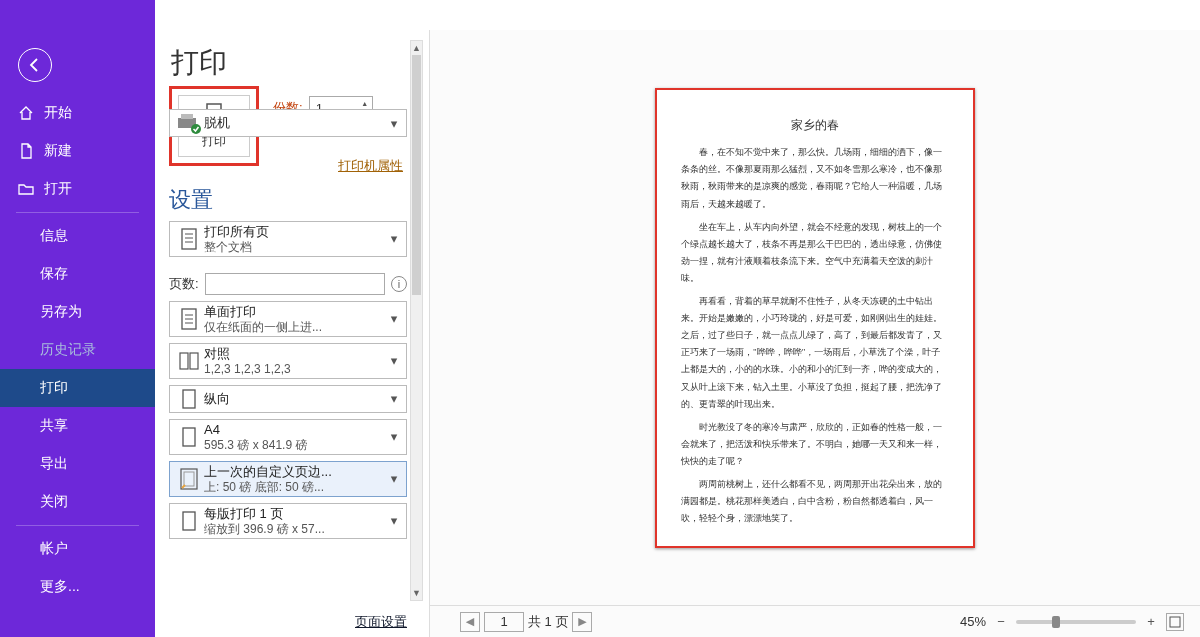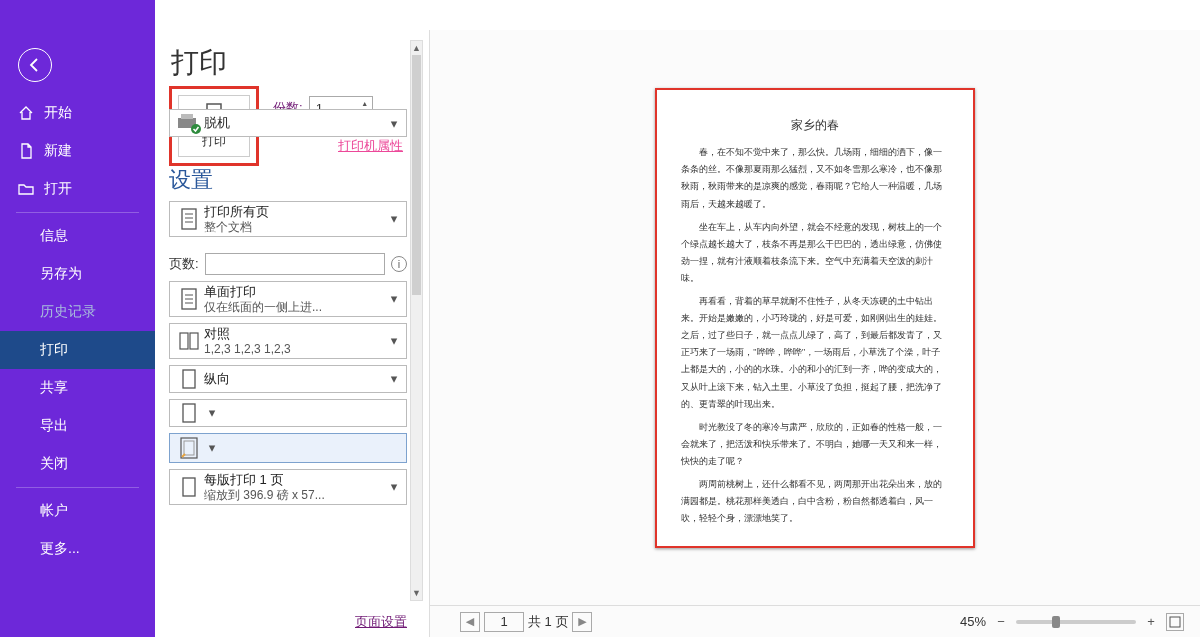--- a/index.html
+++ b/index.html
@@ -75,21 +75,21 @@
   border: 3px solid #e0342a;
   padding: 6px;
   display:inline-block;
 }
 .print-btn {
   width: 72px; height: 62px;
   border:1px solid #ccc;
   display:flex; flex-direction:column; align-items:center; justify-content:center;
   gap:4px; background:#fff;
 }
-.copies-label { font-size:13px; color:#701a75; }
+.copies-label { font-size:13px; color:#c2410c; }
 .copies-input {
   width:64px; height:24px; border:1px solid #aaa; background:#fff;
   display:inline-flex; align-items:center; padding:0 6px; position:relative; margin-left:2px;
 }
 .spinner { position:absolute; right:2px; top:2px; display:flex; flex-direction:column; gap:0; }
 .spinner div { width:10px; height:9px; font-size:7px; line-height:9px; text-align:center; color:#555; }
 
 .dropdown {
   border:1px solid #bbb; background:#fff;
   display:flex; align-items:center; padding:2px 4px;
@@ -102,31 +102,31 @@
   flex:1; display:flex; flex-direction:column; line-height:1.2;
 }
 .dropdown .dd-title { font-size:13px; color:#222; }
 .dropdown .dd-sub { font-size:12px; color:#555; }
 .dropdown .chev {
   width:16px; text-align:center; color:#555;
 }
 .dropdown.single .labels { justify-content:center; }
 .dropdown.selected { border:1px solid #7da2ce; background:#eaf1fb; }
 
-.link-right { text-align:right; color:#ec4899; font-size:13px; margin:0 4px 0 0; text-decoration:underline; }
+.link-right { text-align:right; color:#a16207; font-size:13px; margin:20px 4px 0 0; text-decoration:underline; }
 
 .section-h2 { font-size:22px; color:#2a579a; margin: 10px 0 4px 0; }
 
 .pages-row { display:flex; align-items:center; gap:6px; margin-top:16px; }
 .pages-row label { font-size:13px; }
 .pages-input { flex:1; height:22px; border:1px solid #aaa; background:#fff; }
 .info-circle { width:16px;height:16px;border:1px solid #888;border-radius:50%;display:flex;align-items:center;justify-content:center;font-size:11px;color:#666; }
 
 .settings-scroll { position:absolute; top:75px; left:14px; right:22px; bottom:30px; overflow:hidden; }
-.footer-link { position:absolute; bottom:6px; right:22px; color:#701a75; font-size:13px; text-decoration:underline; }
+.footer-link { position:absolute; bottom:6px; right:22px; color:#0f172a; font-size:13px; text-decoration:underline; }
 
 .preview-area {
   flex:1; background:#fbfbfb; position:relative;
   display:flex; flex-direction:column;
 }
 .canvas {
   flex:1; display:flex; align-items:center; justify-content:center;
 }
 .sheet {
   width:320px; height:460px; background:#fff;
@@ -233,20 +233,23 @@
             <path d="M1 4 H6 L8 6 H15 V13 H1 Z" fill="none" stroke="#fff" stroke-width="1.3"></path>
           </svg>
         </span>
       <span>打开</span>
     </div>
     <div class="sb-sep"></div>
     <div class="sb-item noicon">
         <span>信息</span>
       </div>
     <div class="sb-item noicon">
+        <span>保存</span>
+      </div>
+    <div class="sb-item noicon">
         <span>另存为</span>
       </div>
     <div class="sb-item noicon dim">
         <span>历史记录</span>
       </div>
     <div class="sb-item noicon active">
         <span>打印</span>
       </div>
     <div class="sb-item noicon">
         <span>共享</span>
@@ -381,31 +384,39 @@
           </div>
         <div class="chev">▾</div>
       </div>
 
       <div class="dropdown">
         <div class="icon-slot">
             <svg width="18" height="22" viewBox="0 0 18 22">
               <rect x="3" y="2" width="12" height="18" fill="none" stroke="#555" stroke-width="1.3"></rect>
             </svg>
           </div>
+        <div class="labels">
+          <span class="dd-title">A4</span>
+          <span class="dd-sub">595.3 磅 x 841.9 磅</span>
+        </div>
         <div class="chev">▾</div>
       </div>
 
       <div class="dropdown selected">
         <div class="icon-slot">
             <svg width="20" height="24" viewBox="0 0 20 24">
               <rect x="2" y="2" width="16" height="20" fill="none" stroke="#555" stroke-width="1.2"></rect>
               <rect x="5" y="5" width="10" height="14" fill="none" stroke="#999" stroke-width="1"></rect>
               <path d="M3 21 l3 -3" stroke="#e8a33d" stroke-width="2"></path>
             </svg>
           </div>
+        <div class="labels">
+          <span class="dd-title">上一次的自定义页边...</span>
+          <span class="dd-sub">上: 50 磅 底部: 50 磅...</span>
+        </div>
         <div class="chev">▾</div>
       </div>
 
       <div class="dropdown">
         <div class="icon-slot">
             <svg width="18" height="22" viewBox="0 0 18 22">
               <rect x="3" y="2" width="12" height="18" fill="none" stroke="#555" stroke-width="1.3"></rect>
             </svg>
           </div>
         <div class="labels">

